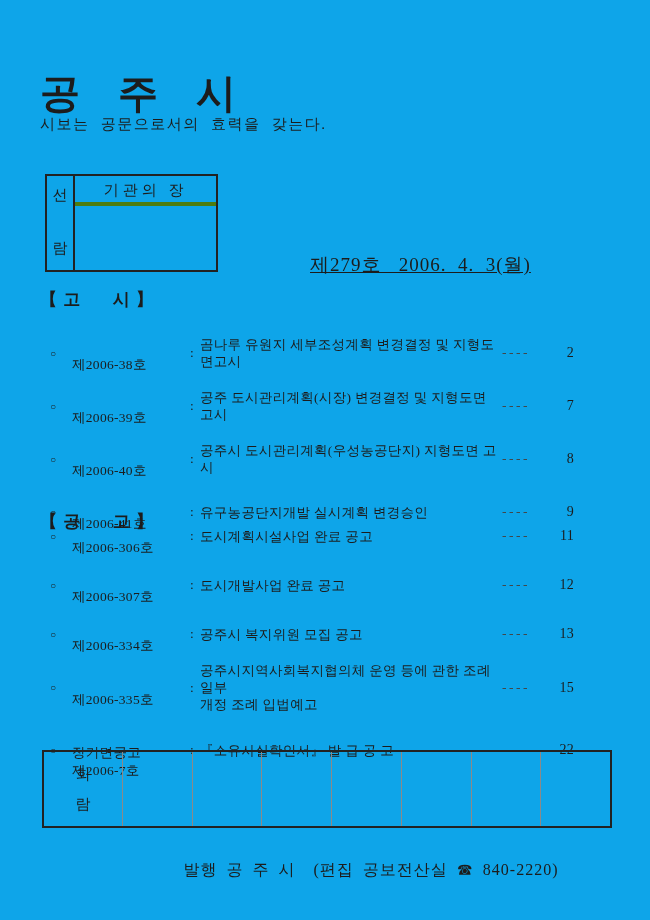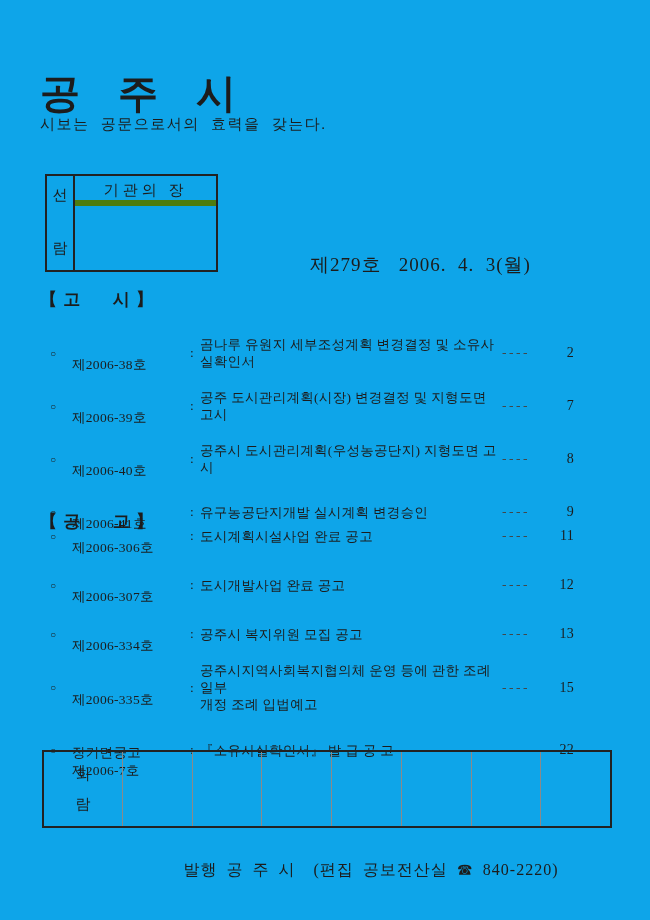--- a/index.html
+++ b/index.html
@@ -25,28 +25,28 @@
     position:absolute; left:45px; top:174px; width:173px; height:98px;
     border:2px solid #222; display:flex;
   }
   .ab-side {
     width:28px; border-right:2px solid #222;
     display:flex; flex-direction:column; justify-content:space-between;
     align-items:center; padding:10px 0 12px; font-size:15px;
   }
   .ab-main { flex:1; display:flex; flex-direction:column; }
   .ab-header {
-    height:30px; line-height:28px; border-bottom:6px solid #4d7c0f;
+    height:30px; line-height:28px; border-bottom:4px solid #4d7c0f;
     text-align:center; font-size:15px; letter-spacing:4px; white-space:pre;
   }
   .ab-empty { flex:1; }
 
   .issue-line {
     position:absolute; left:310px; top:252px;
-    font-size:19px; letter-spacing:1px; white-space:pre;
+    font-size:19px; letter-spacing:1px; white-space:pre;text-decoration:underline;
   }
 
   .section-heading {
     position:absolute; left:40px;
     font-size:17px; font-weight:bold; white-space:pre; letter-spacing:1px;
   }
   .heading-gosi  { top:288px; }
   .heading-gonggo{ top:510px; }
 
   .toc { position:absolute; left:50px; width:524px; font-size:13.5px; letter-spacing:0.3px; }
@@ -103,21 +103,21 @@
 
   <div class="issue-line">제279호   2006.  4.  3(월)</div>
 
   <div class="section-heading heading-gosi">【 고      시 】</div>
 
   <div class="toc toc-gosi">
     <div class="toc-row">
       <span class="bullet">○</span>
       <span class="num">제2006-38호</span>
       <span class="colon">:</span>
-      <span class="title">곰나루 유원지 세부조성계획 변경결정 및 소유사실확인서</span>
+      <span class="title">곰나루 유원지 세부조성계획 변경결정 및 지형도면고시</span>
       <span class="dashes">----</span>
       <span class="pagenum">2</span>
     </div>
     <div class="toc-row">
       <span class="bullet">○</span>
       <span class="num">제2006-39호</span>
       <span class="colon">:</span>
       <span class="title">공주 도시관리계획(시장) 변경결정 및 지형도면고시</span>
       <span class="dashes">----</span>
       <span class="pagenum">7</span>

